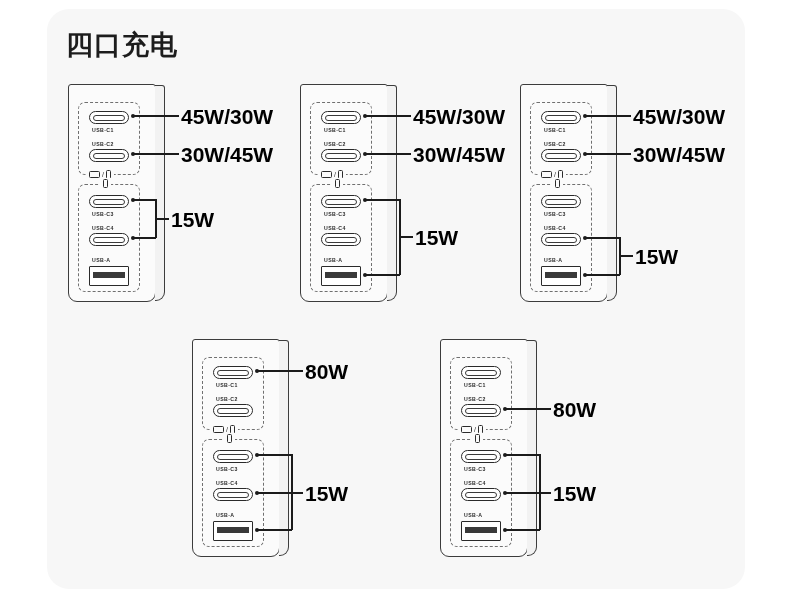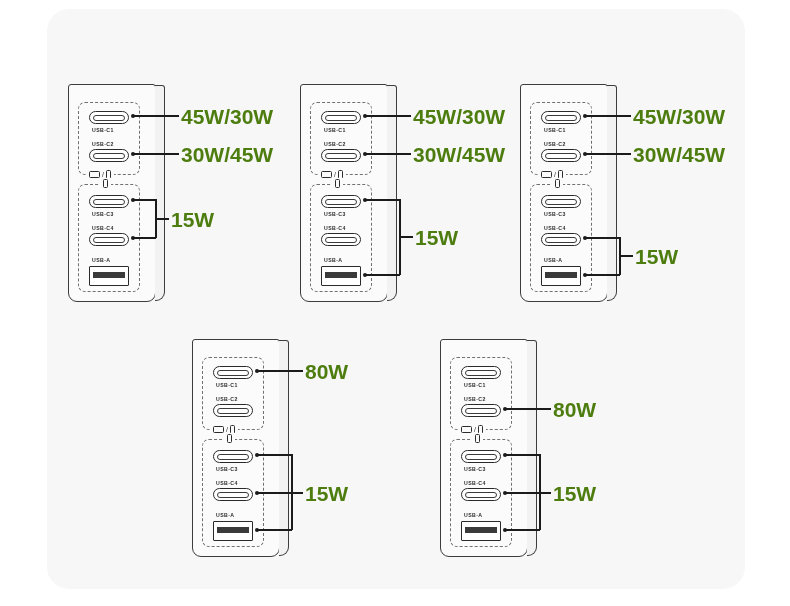--- a/index.html
+++ b/index.html
@@ -89,32 +89,33 @@
   .g-phone{width:5px;height:9px;border:1.3px solid #2b2b2b;border-radius:1.5px;box-sizing:border-box;}
   .g-slash{font-size:7px;color:#2b2b2b;line-height:1;}
 
   
   .dot{position:absolute;width:4px;height:4px;border-radius:50%;background:#1b1b1b;}
   
   .hline{position:absolute;height:1.6px;background:#1b1b1b;}
   .vline{position:absolute;width:1.6px;background:#1b1b1b;}
 
   .wlabel{
-    position:absolute;font-size:21px;font-weight:700;color:#4d7c0f;
+    position:absolute;font-size:21px;font-weight:700;color:#000000;
     white-space:nowrap;line-height:1;
     font-family:"Liberation Sans",sans-serif;
   }
 </style>
 </head>
 <body>
 
 <div id="stage">
 
   <div class="card"></div>
 
+  <div class="page-title">四口充电</div>
 
   <div class="unit" style="left:68px;top:84px;">
     <div class="body">
       <div class="spine"></div>
 
       <div class="grp grp-top"></div>
       <div class="grp grp-bot"></div>
 
       <div class="glyph" style="left:17px;top:84px;">
         <span class="g-laptop"></span>

